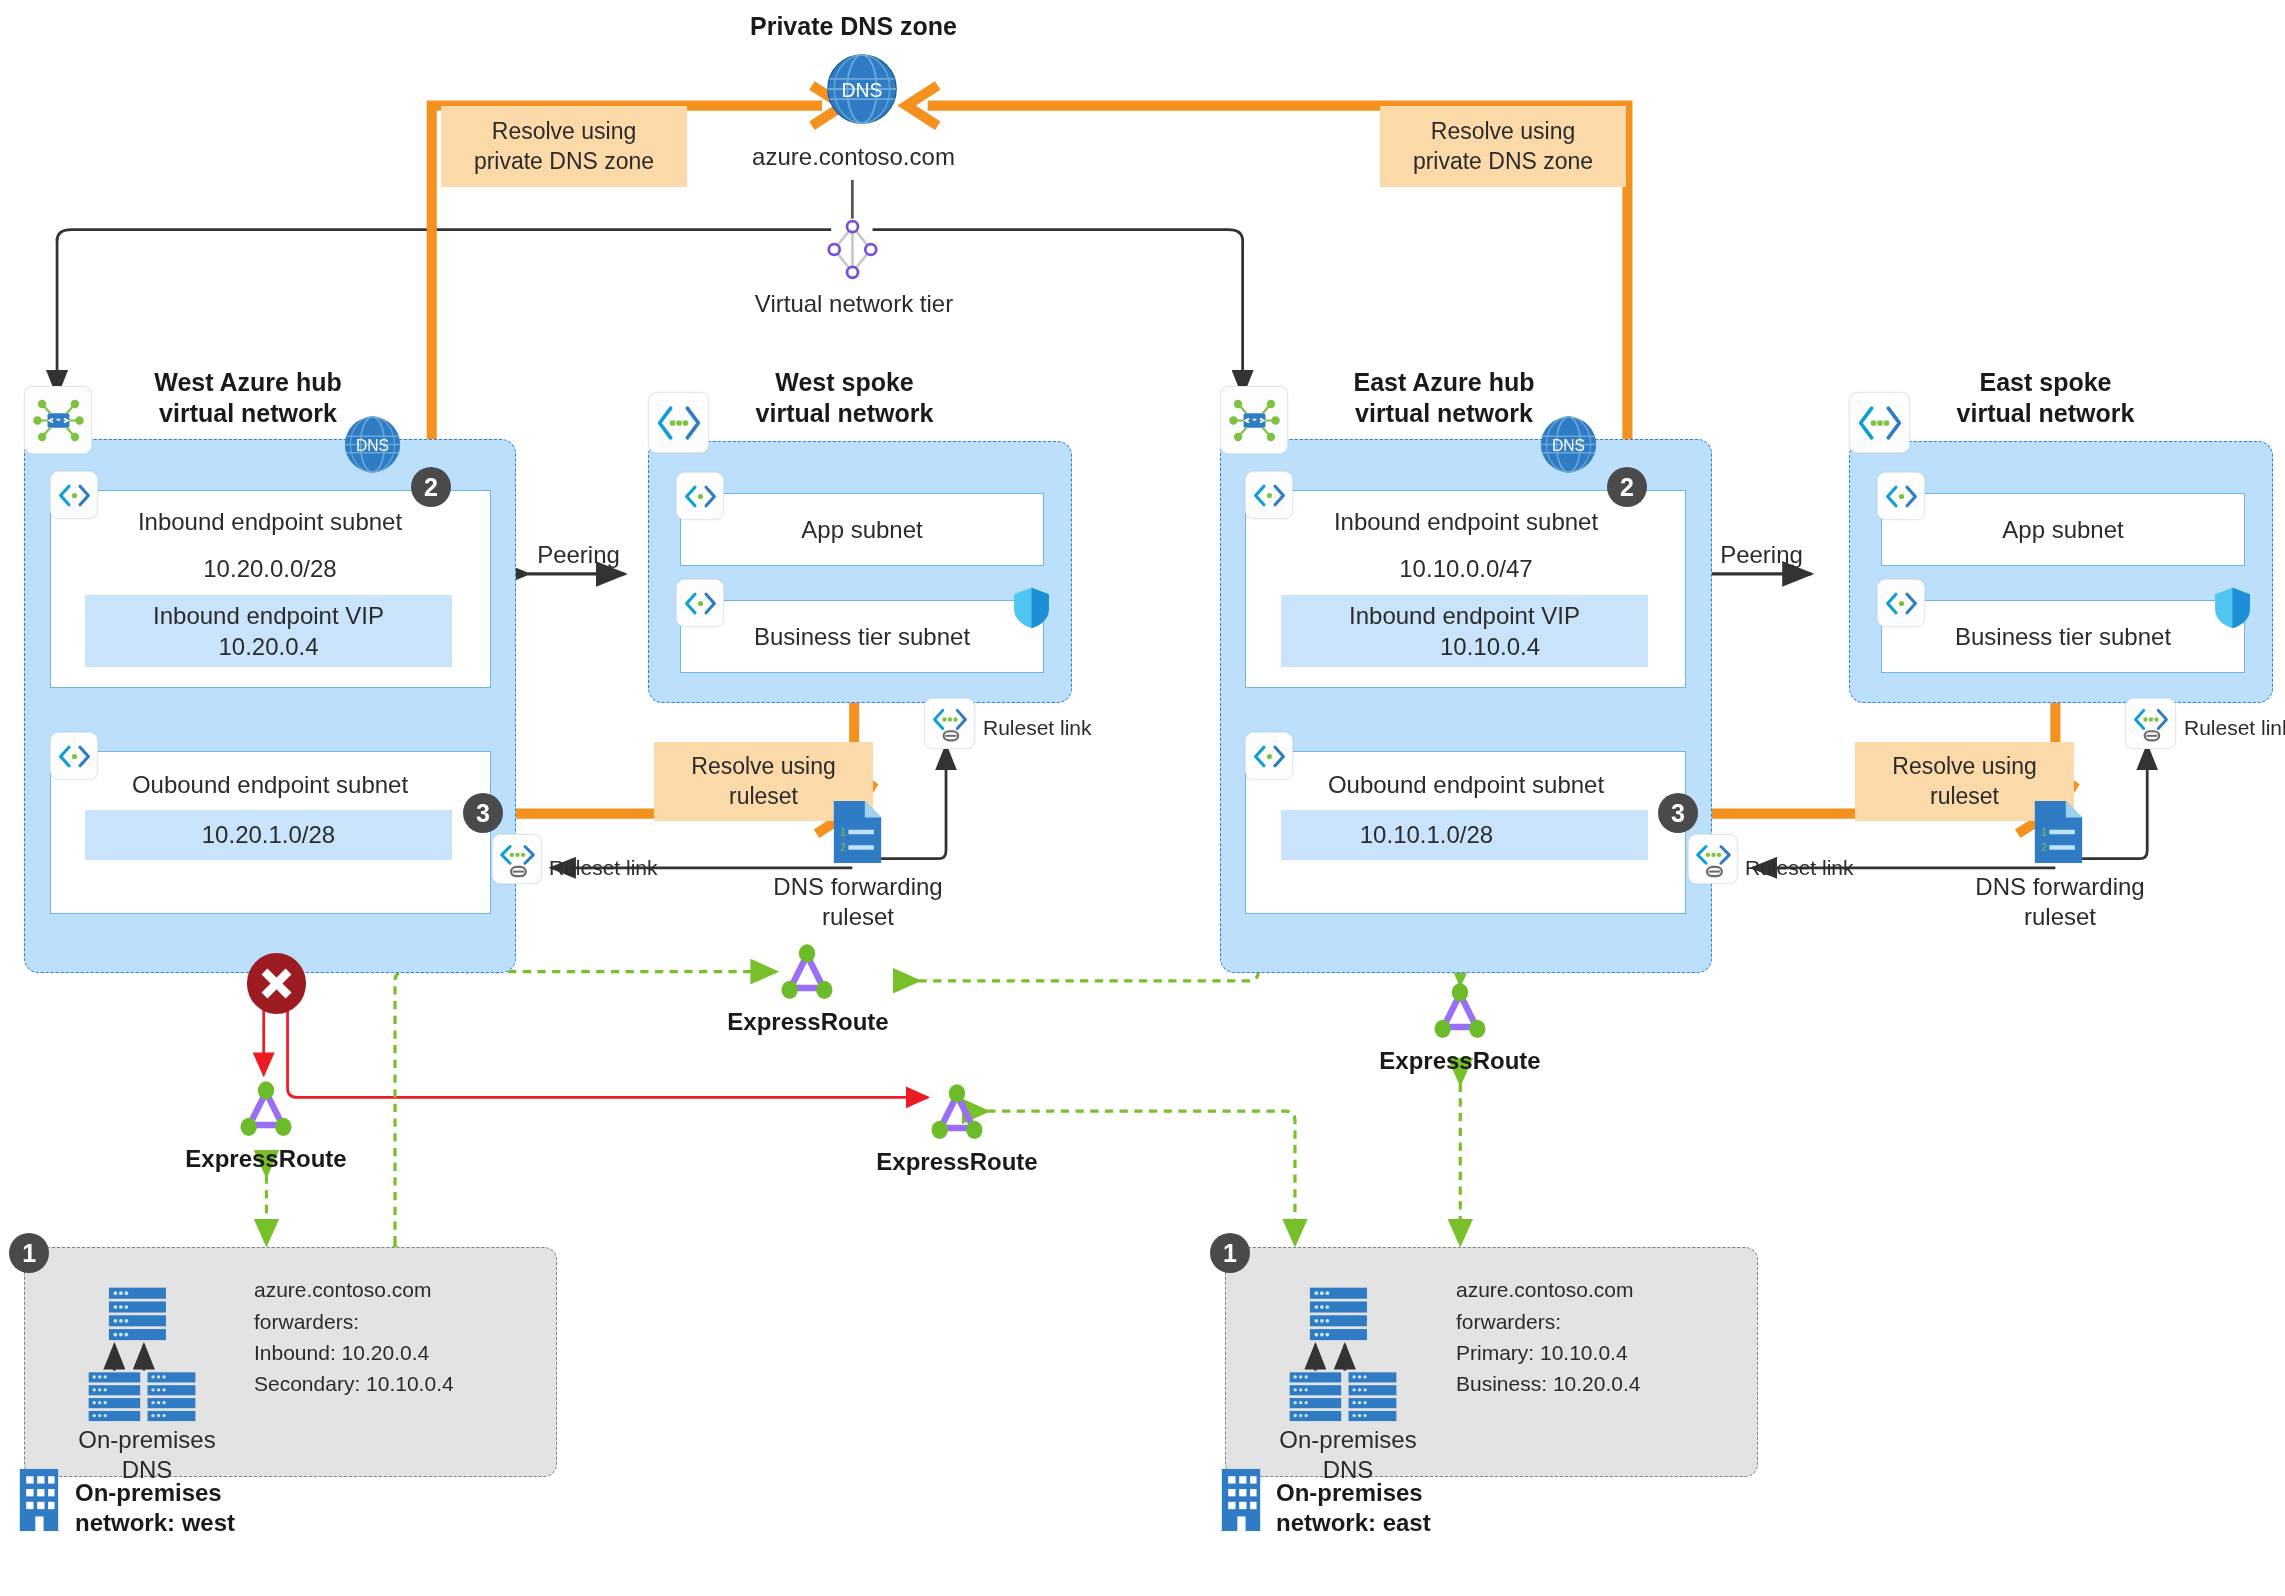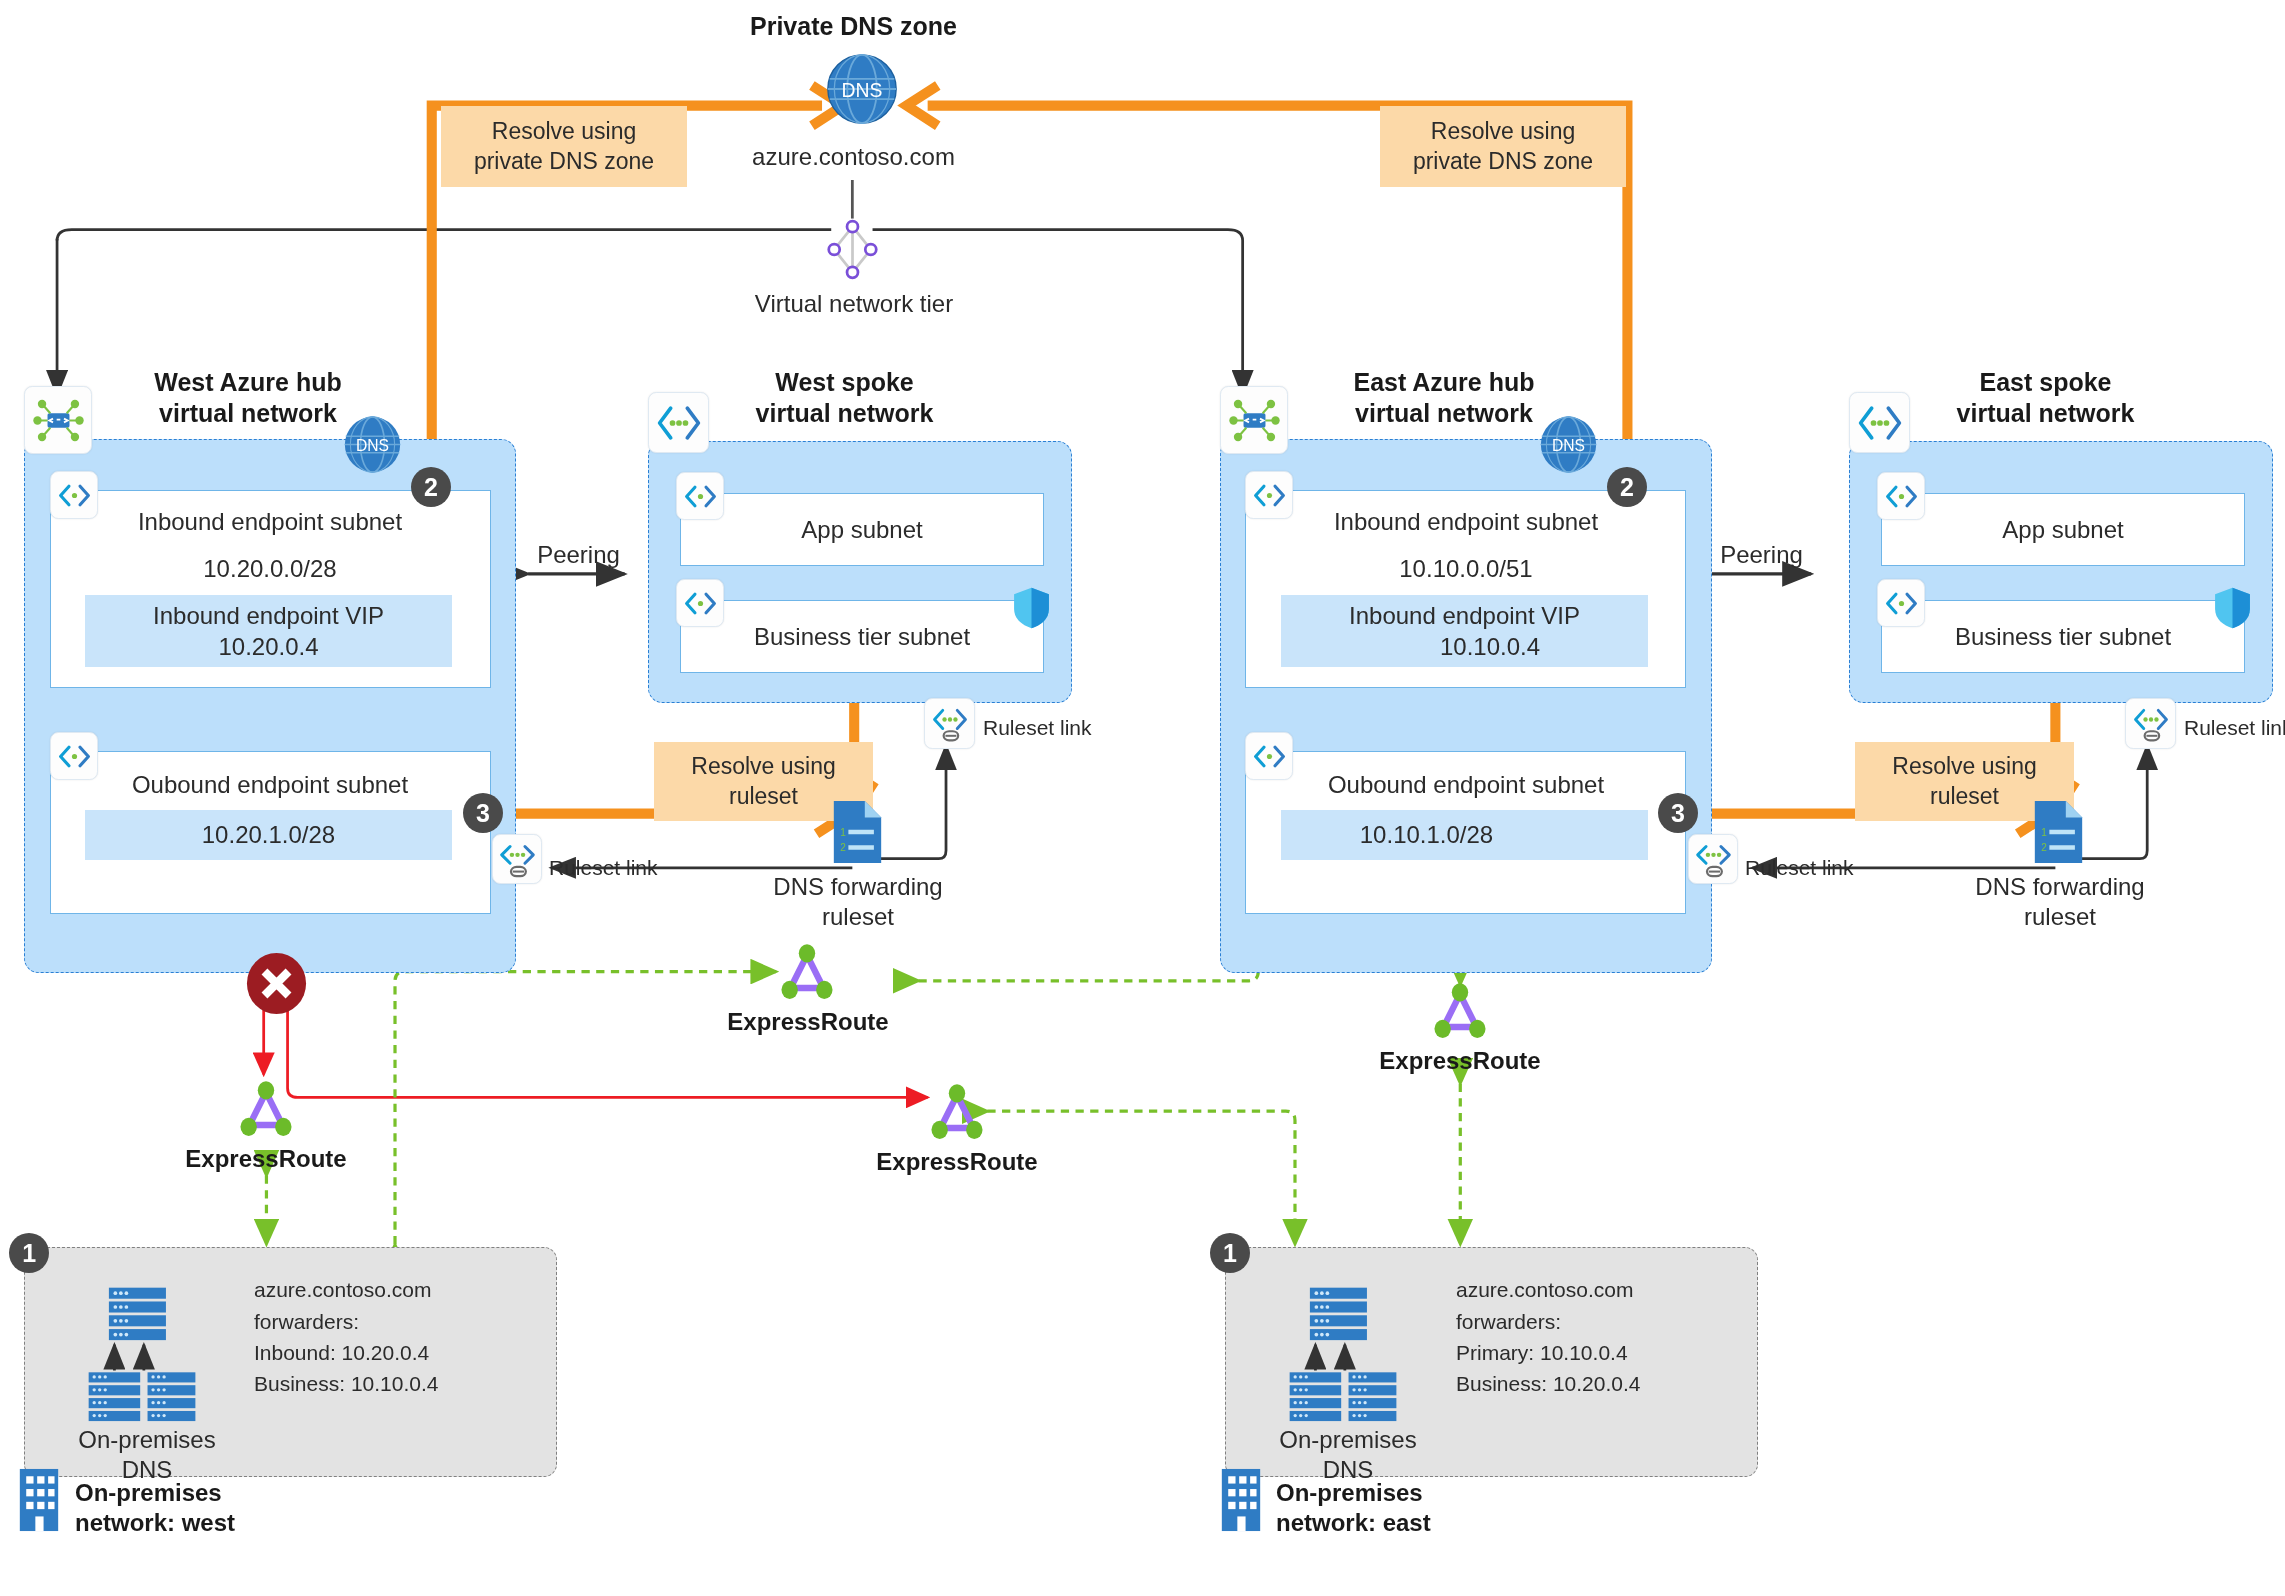--- a/index.html
+++ b/index.html
@@ -357,21 +357,21 @@
 
 <div class="abs subnet" style="left:1245px;top:490px;width:441px;height:198px;z-index:12"></div>
 <div class="abs tile" style="left:1245px;top:471px;width:48px;height:48px;z-index:14">
   <svg width="37" height="37" viewBox="0 0 40 40">
     <path d="M14,10 L5,20 L14,30" stroke="#0f9ed5" stroke-width="3.4" fill="none" stroke-linecap="round" stroke-linejoin="round"></path>
     <path d="M26,10 L35,20 L26,30" stroke="#2f7cc4" stroke-width="3.4" fill="none" stroke-linecap="round" stroke-linejoin="round"></path>
     <circle cx="20" cy="20" r="2.8" fill="#7dc242"></circle>
   </svg>
 </div>
 <div class="abs lbl" style="left:1262px;top:507px;width:408px;z-index:15">Inbound endpoint subnet</div>
-<div class="abs lbl" style="left:1262px;top:554px;width:408px;z-index:15">10.10.0.0/51</div>
+<div class="abs lbl" style="left:1262px;top:554px;width:408px;z-index:15">10.10.0.0/47</div>
 <div class="abs subnet-inner" style="left:1281px;top:595px;width:367px;height:72px;z-index:14"></div>
 <div class="abs lbl" style="left:1281px;top:601px;width:367px;z-index:16">Inbound endpoint VIP</div>
 <div class="abs lbl" style="left:1281px;top:632px;width:418px;z-index:16">10.10.0.4</div>
 
 <div class="abs subnet" style="left:1245px;top:751px;width:441px;height:163px;z-index:12"></div>
 <div class="abs tile" style="left:1245px;top:732px;width:48px;height:48px;z-index:14">
   <svg width="37" height="37" viewBox="0 0 40 40">
     <path d="M14,10 L5,20 L14,30" stroke="#0f9ed5" stroke-width="3.4" fill="none" stroke-linecap="round" stroke-linejoin="round"></path>
     <path d="M26,10 L35,20 L26,30" stroke="#2f7cc4" stroke-width="3.4" fill="none" stroke-linecap="round" stroke-linejoin="round"></path>
     <circle cx="20" cy="20" r="2.8" fill="#7dc242"></circle>
@@ -580,21 +580,21 @@
         <circle cx="100" cy="143" r="1.8" fill="#cfe8fa"></circle>
     </g>
   </svg>
 </div>
 
 <div class="abs lbl" style="left:46px;top:1425px;width:202px;z-index:16">On-premises<br>DNS</div>
 
 <div class="abs lbl-sm" style="left:254px;top:1276px;width:294px;z-index:16">azure.contoso.com</div>
 <div class="abs lbl-sm" style="left:254px;top:1308px;width:294px;z-index:16">forwarders:</div>
 <div class="abs lbl-sm" style="left:254px;top:1339px;width:294px;z-index:16">Inbound: 10.20.0.4</div>
-<div class="abs lbl-sm" style="left:254px;top:1370px;width:303px;z-index:16">Business: 10.10.0.4</div>
+<div class="abs lbl-sm" style="left:254px;top:1370px;width:303px;z-index:16">Secondary: 10.10.0.4</div>
 
 <div class="abs" style="left:18.4px;top:1467px;width:42px;height:66px;z-index:20">
   <svg width="42" height="66" viewBox="0 0 46 72">
     <rect x="2" y="2" width="42" height="68" fill="#2f7cc4"></rect>
     <g fill="#ffffff">
       <rect x="9" y="10" width="8" height="8"></rect>
         <rect x="21" y="10" width="8" height="8"></rect>
         <rect x="33" y="10" width="7" height="8"></rect>
       <rect x="9" y="24" width="8" height="8"></rect>
         <rect x="21" y="24" width="8" height="8"></rect>

